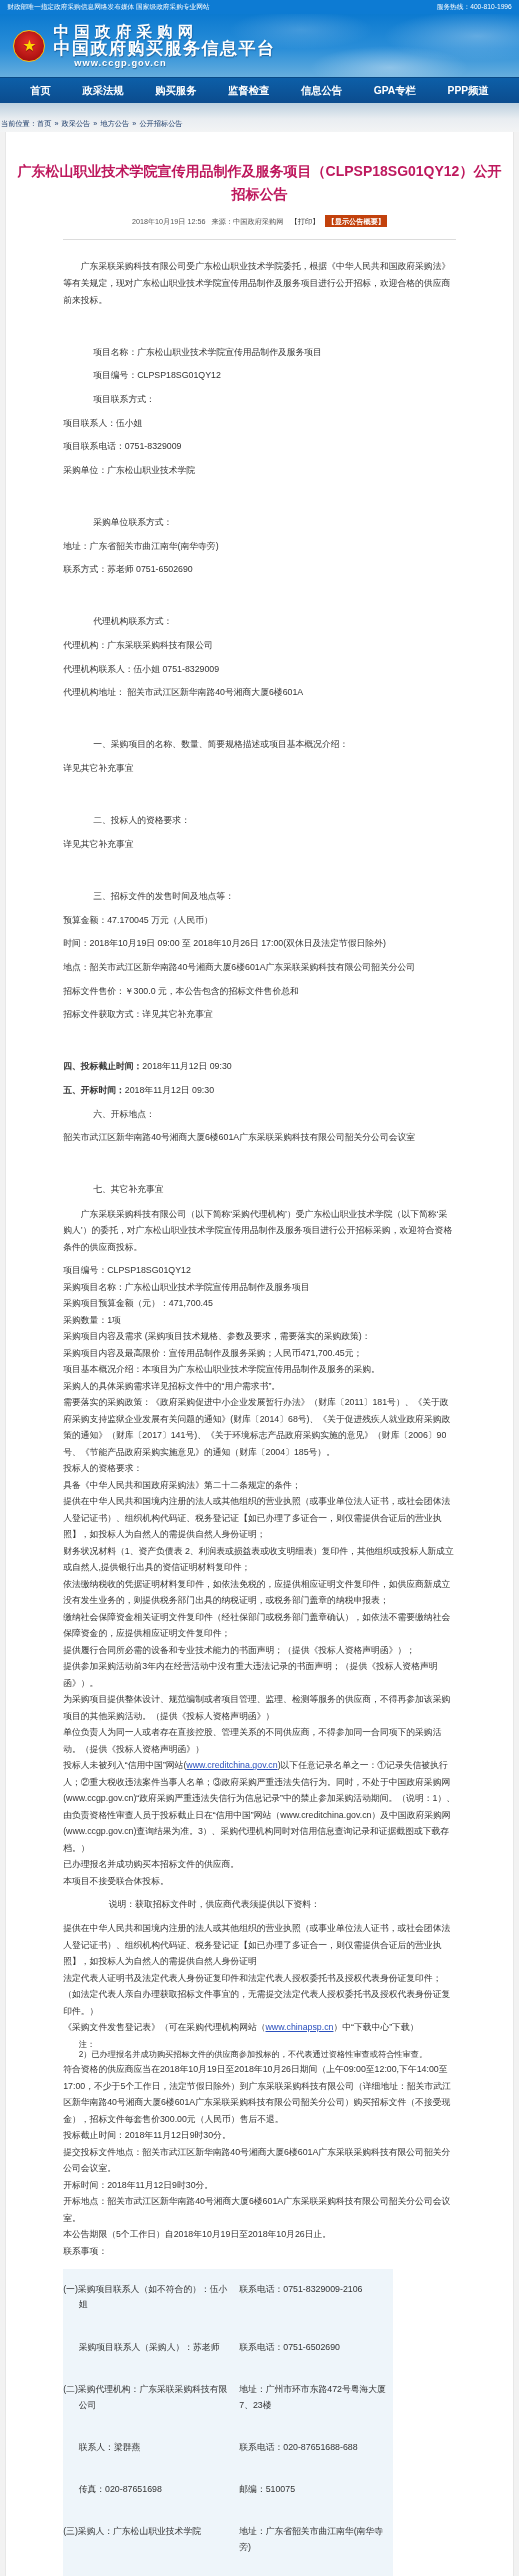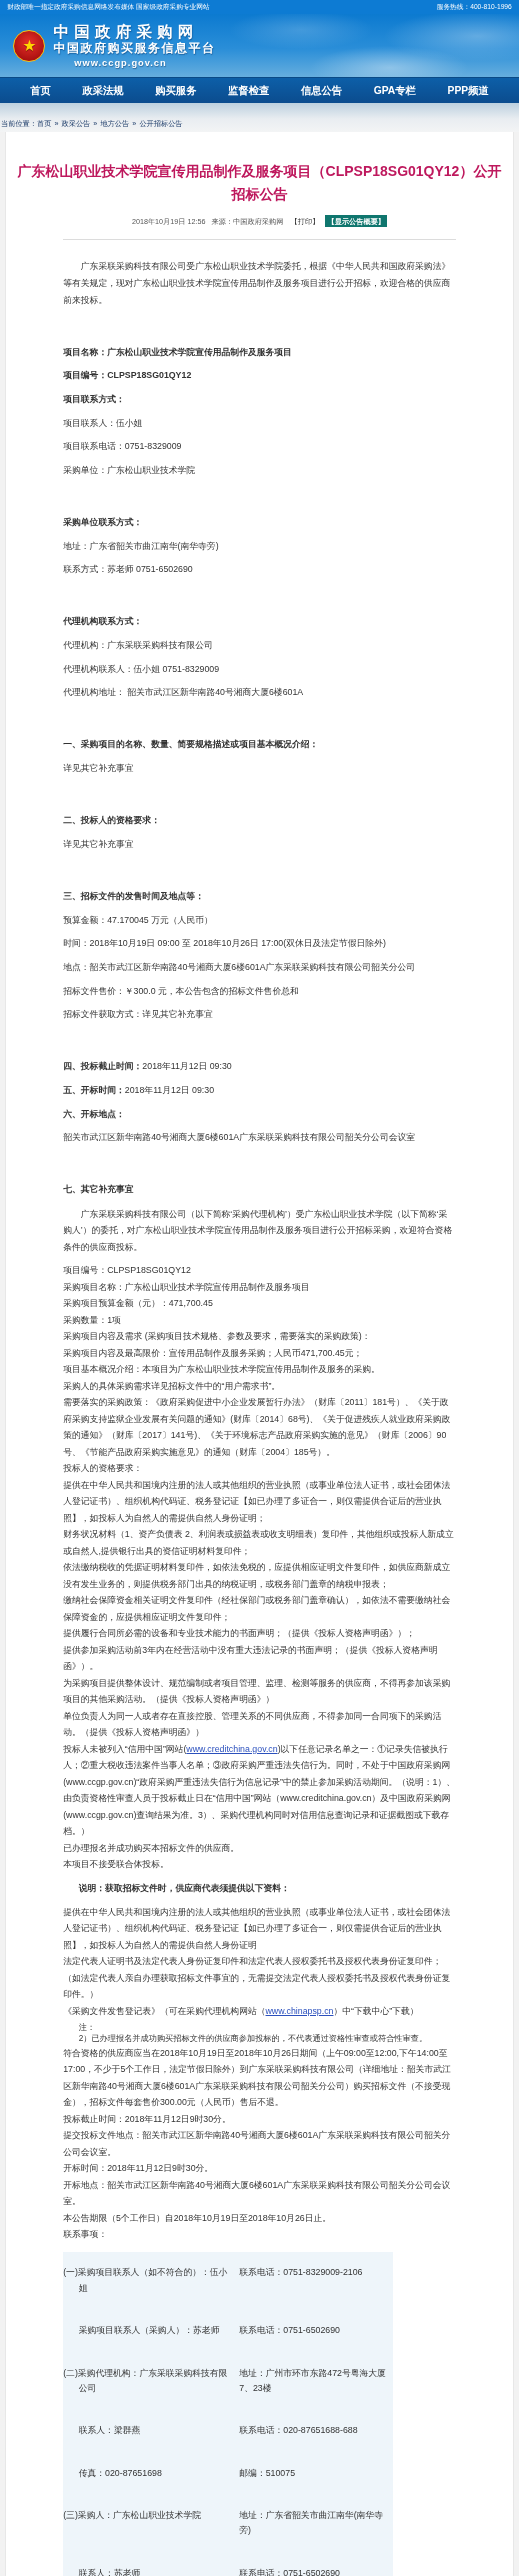--- a/index.html
+++ b/index.html
@@ -35,21 +35,21 @@
     background:radial-gradient(circle at 50% 40%, #e8312a, #a50e0e 80%);
     border:1.5px solid #f5c518;
     display:flex; align-items:center; justify-content:center;
     color:#ffd700; font-size:15.5px; flex:0 0 auto;
     margin-right:8.2px;
     text-shadow:0 0.5px 1px rgba(0,0,0,.4);
   }
   .logo-text { color:#fff; cursor:pointer; }
   .logo-l1 { font-size:15.5px; font-weight:700; letter-spacing:5.2px; line-height:18.5px;
              text-shadow:0.5px 1px 1px rgba(0,40,90,.5); }
-  .logo-l2 { font-size:12px; font-weight:700; letter-spacing:1.5px; line-height:15.5px;
+  .logo-l2 { font-size:17px; font-weight:700; letter-spacing:1.5px; line-height:15.5px;
              text-shadow:0.5px 1px 1px rgba(0,40,90,.5); }
   .logo-l3 { font-size:9.3px; font-weight:700; letter-spacing:1px; line-height:12.4px;
              padding-left:20.6px; text-shadow:0.5px 1px 1px rgba(0,40,90,.5); }
   
   .nav {
     height:26px;
     background:linear-gradient(180deg,#0d5fa8,#0b4c8e);
     border-top:1px solid #0a4a86;
     display:flex; align-items:center; justify-content:space-around;
     padding:0 14.4px;
@@ -79,31 +79,31 @@
     padding-bottom:13.4px;
   }
   .title {
     font-size:14px; font-weight:700; color:#be185d;
     text-align:center; line-height:23px;
     margin:0; padding:28px 7.2px 4.1px;
   }
   .meta { text-align:center; font-size:7.2px; color:#555; margin-top:6.2px; }
   .meta .print { color:#333; margin-left:5.2px; cursor:pointer; text-decoration:none; }
   .meta .badge {
-    background:#0f766e; color:#fff; font-weight:700;
+    background:#c2410c; color:#fff; font-weight:700;
     padding:1.5px 2.1px; margin-left:4.1px; cursor:pointer; text-decoration:none;
   }
   .article { padding:0 57px; }
   hr.rule { border:none; border-top:0.5px solid #dcdcdc; margin:12.4px 0 17.5px; }
   
   .para { margin:0; font-size:8.8px; color:#333; }
   .c-sp { line-height:17px; margin:6.7px 0; }
   .c-t  { line-height:16.5px; margin:0; }
   .c-n  { font-size:8.2px; line-height:10.8px; padding-left:15.5px; margin:0; }
-  .c-b  { font-weight:700; }
+  .c-b  { font-weight:400;margin-left:30px; }
   .c-ind{ text-indent:2em; }
   .c-mt { margin-top:35px; }
   .c-m8 { margin-top:7.2px; }
   .c-m4 { margin-top:4.1px; }
   .c-pad{ padding-left:15.5px; }
   .b { font-weight:700; }
   .lnk { color:#2b50bd; text-decoration:underline; cursor:pointer;text-align:right; }
   
   .contact-table {
     border-collapse:collapse; table-layout:fixed;
@@ -194,20 +194,21 @@
         <p class="para c-t c-m8"><span>项目编号：CLPSP18SG01QY12</span></p>
         <p class="para c-t"><span>采购项目名称：广东松山职业技术学院宣传用品制作及服务项目</span></p>
         <p class="para c-t"><span>采购项目预算金额（元）：471,700.45</span></p>
         <p class="para c-t"><span>采购数量：1项</span></p>
         <p class="para c-t"><span>采购项目内容及需求 (采购项目技术规格、参数及要求，需要落实的采购政策)：</span></p>
         <p class="para c-t"><span>采购项目内容及最高限价：宣传用品制作及服务采购；人民币471,700.45元；</span></p>
         <p class="para c-t"><span>项目基本概况介绍：本项目为广东松山职业技术学院宣传用品制作及服务的采购。</span></p>
         <p class="para c-t"><span>采购人的具体采购需求详见招标文件中的“用户需求书”。</span></p>
         <p class="para c-t"><span>需要落实的采购政策：《政府采购促进中小企业发展暂行办法》（财库〔2011〕181号）、《关于政府采购支持监狱企业发展有关问题的通知》(财库〔2014〕68号)、《关于促进残疾人就业政府采购政策的通知》（财库〔2017〕141号)、《关于环境标志产品政府采购实施的意见》（财库〔2006〕90号、《节能产品政府采购实施意见》的通知（财库〔2004〕185号）。</span></p>
         <p class="para c-t"><span>投标人的资格要求：</span></p>
+        <p class="para c-t"><span>具备《中华人民共和国政府采购法》第二十二条规定的条件；</span></p>
         <p class="para c-t"><span>提供在中华人民共和国境内注册的法人或其他组织的营业执照（或事业单位法人证书，或社会团体法人登记证书）、组织机构代码证、税务登记证【如已办理了多证合一，则仅需提供合证后的营业执照】，如投标人为自然人的需提供自然人身份证明；</span></p>
         <p class="para c-t"><span>财务状况材料（1、资产负债表 2、利润表或损益表或收支明细表）复印件，其他组织或投标人新成立或自然人,提供银行出具的资信证明材料复印件；</span></p>
         <p class="para c-t"><span>依法缴纳税收的凭据证明材料复印件，如依法免税的，应提供相应证明文件复印件，如供应商新成立没有发生业务的，则提供税务部门出具的纳税证明，或税务部门盖章的纳税申报表；</span></p>
         <p class="para c-t"><span>缴纳社会保障资金相关证明文件复印件（经社保部门或税务部门盖章确认），如依法不需要缴纳社会保障资金的，应提供相应证明文件复印件；</span></p>
         <p class="para c-t"><span>提供履行合同所必需的设备和专业技术能力的书面声明；（提供《投标人资格声明函》）；</span></p>
         <p class="para c-t"><span>提供参加采购活动前3年内在经营活动中没有重大违法记录的书面声明；（提供《投标人资格声明函》）。</span></p>
         <p class="para c-t"><span>为采购项目提供整体设计、规范编制或者项目管理、监理、检测等服务的供应商，不得再参加该采购项目的其他采购活动。（提供《投标人资格声明函》）</span></p>
         <p class="para c-t"><span>单位负责人为同一人或者存在直接控股、管理关系的不同供应商，不得参加同一合同项下的采购活动。（提供《投标人资格声明函》）</span></p>
         <p class="para c-t"><span>投标人未被列入“信用中国”网站(</span><a class="lnk">www.creditchina.gov.cn</a><span>)以下任意记录名单之一：①记录失信被执行人；②重大税收违法案件当事人名单；③政府采购严重违法失信行为。同时，不处于中国政府采购网(www.ccgp.gov.cn)“政府采购严重违法失信行为信息记录”中的禁止参加采购活动期间。（说明：1）、由负责资格性审查人员于投标截止日在“信用中国”网站（www.creditchina.gov.cn）及中国政府采购网(www.ccgp.gov.cn)查询结果为准。3）、采购代理机构同时对信用信息查询记录和证据截图或下载存档。）</span></p>
         <p class="para c-t"><span>已办理报名并成功购买本招标文件的供应商。</span></p>

